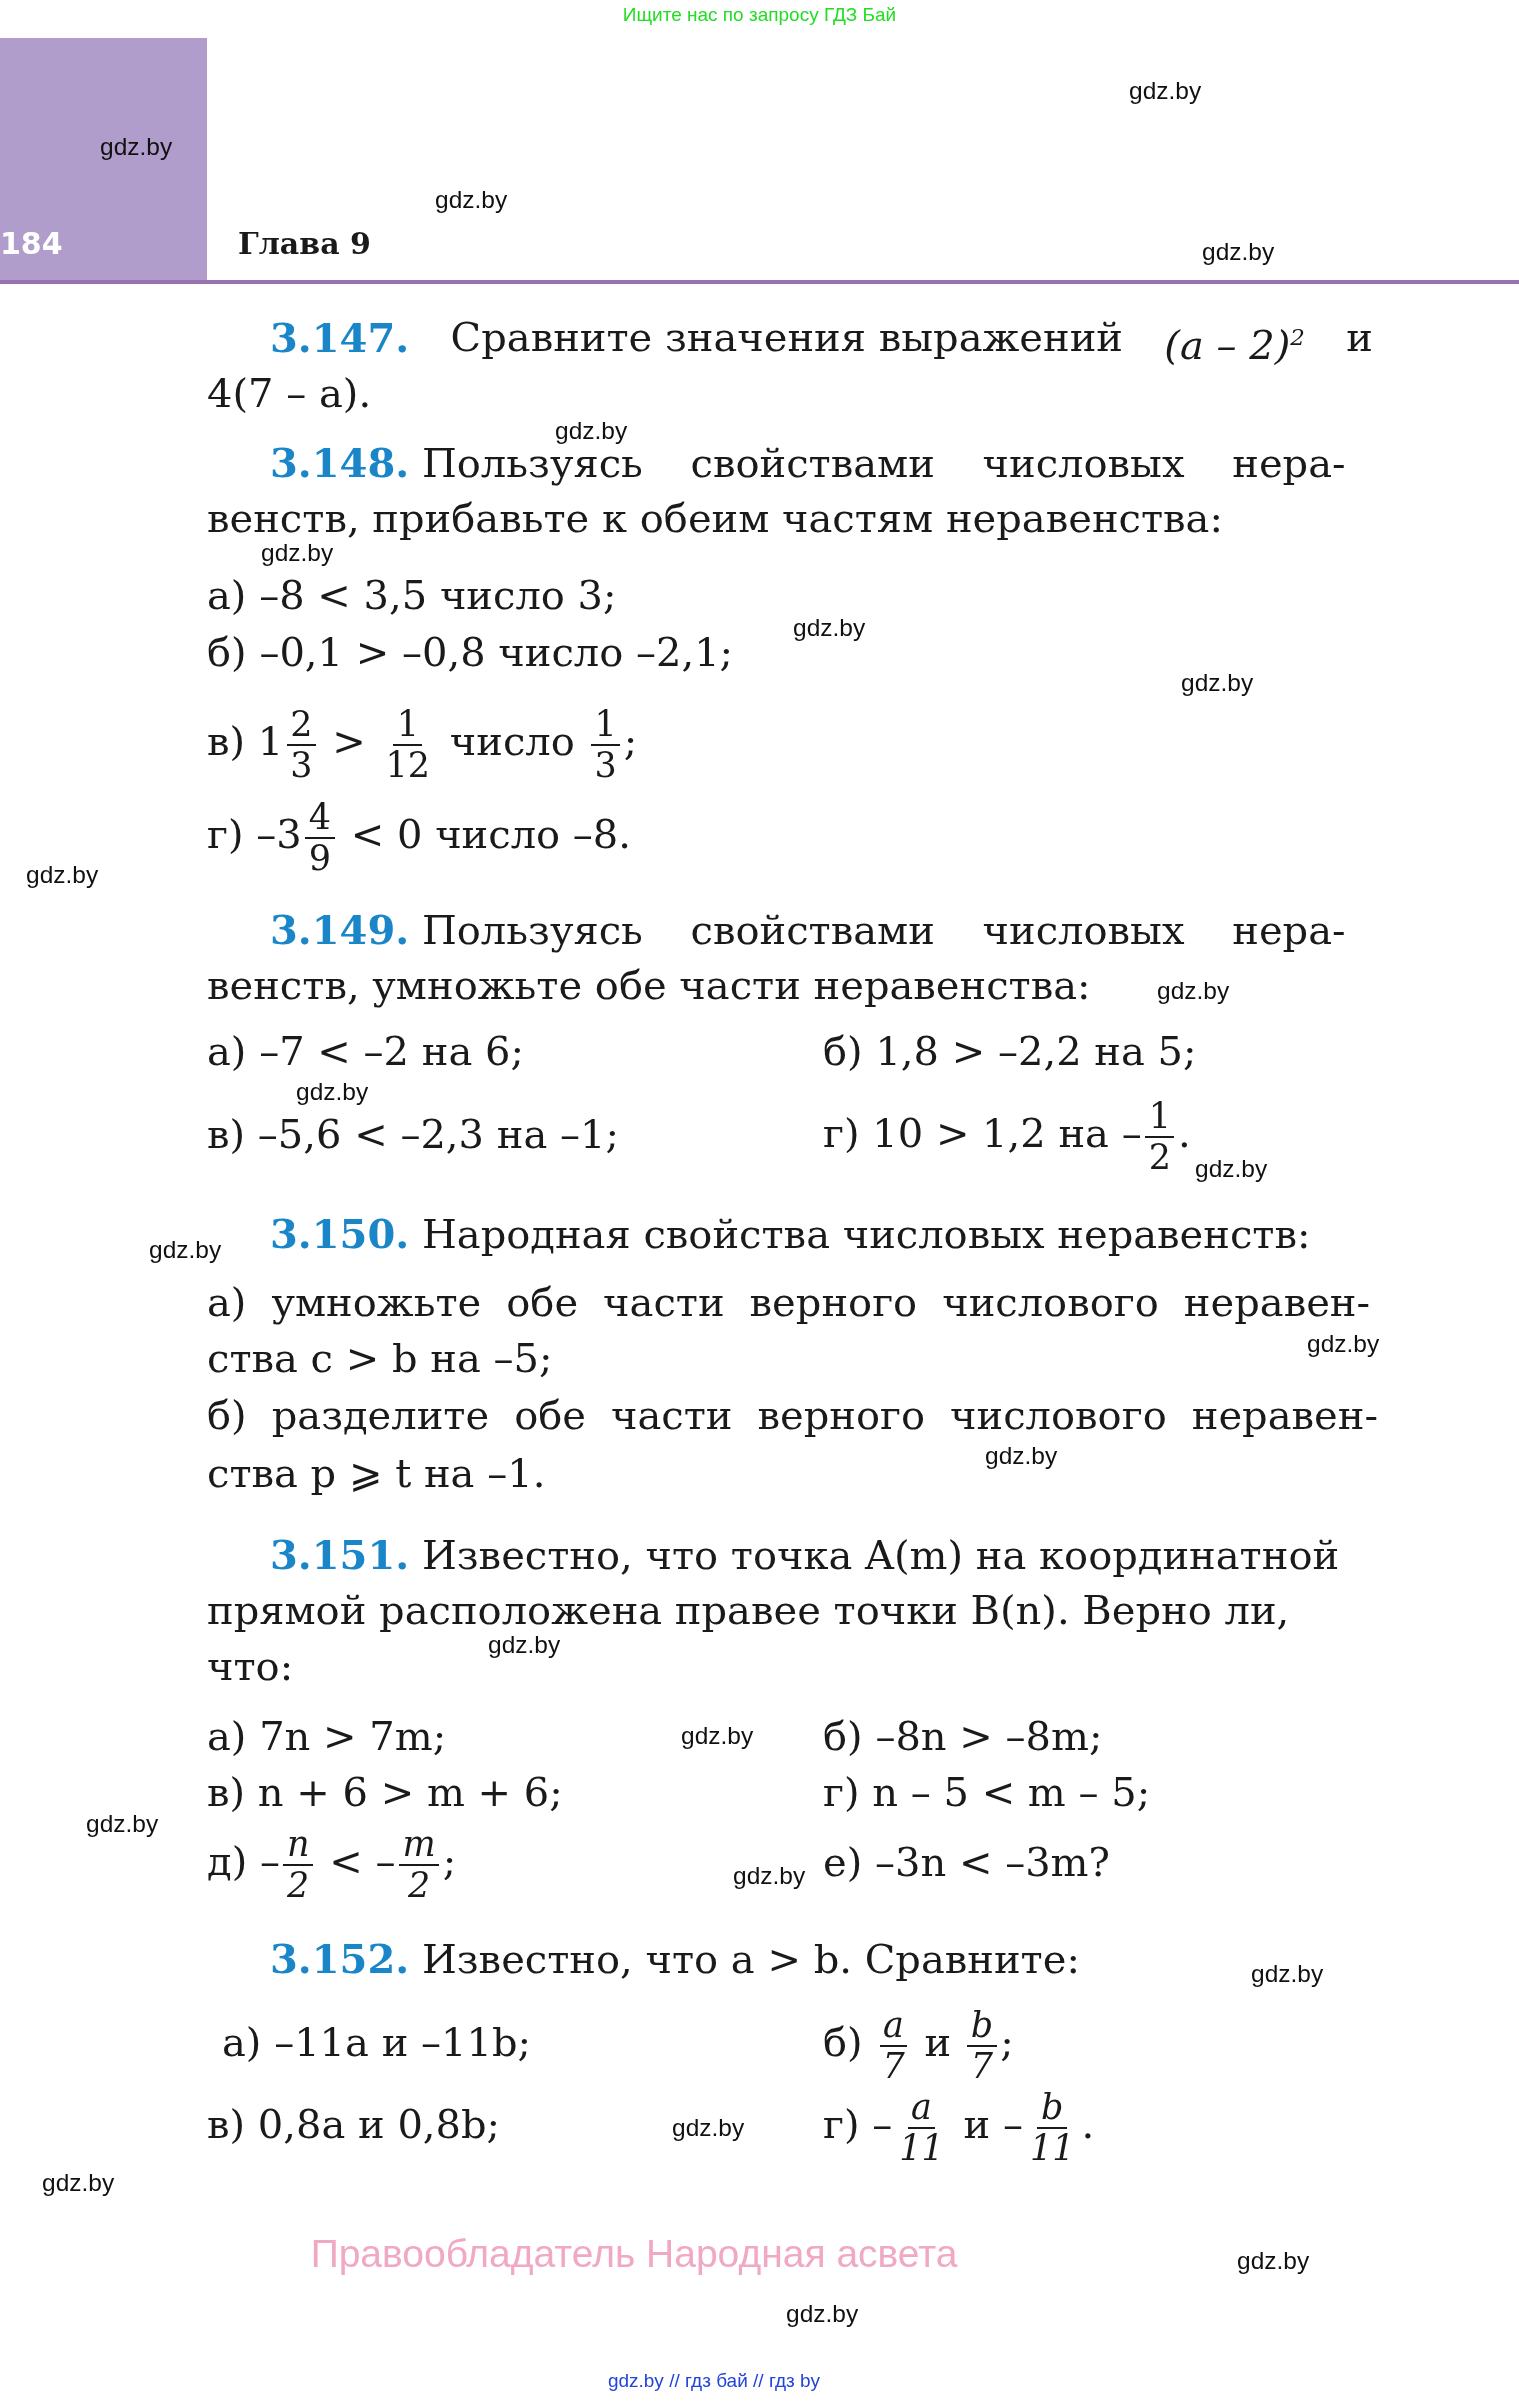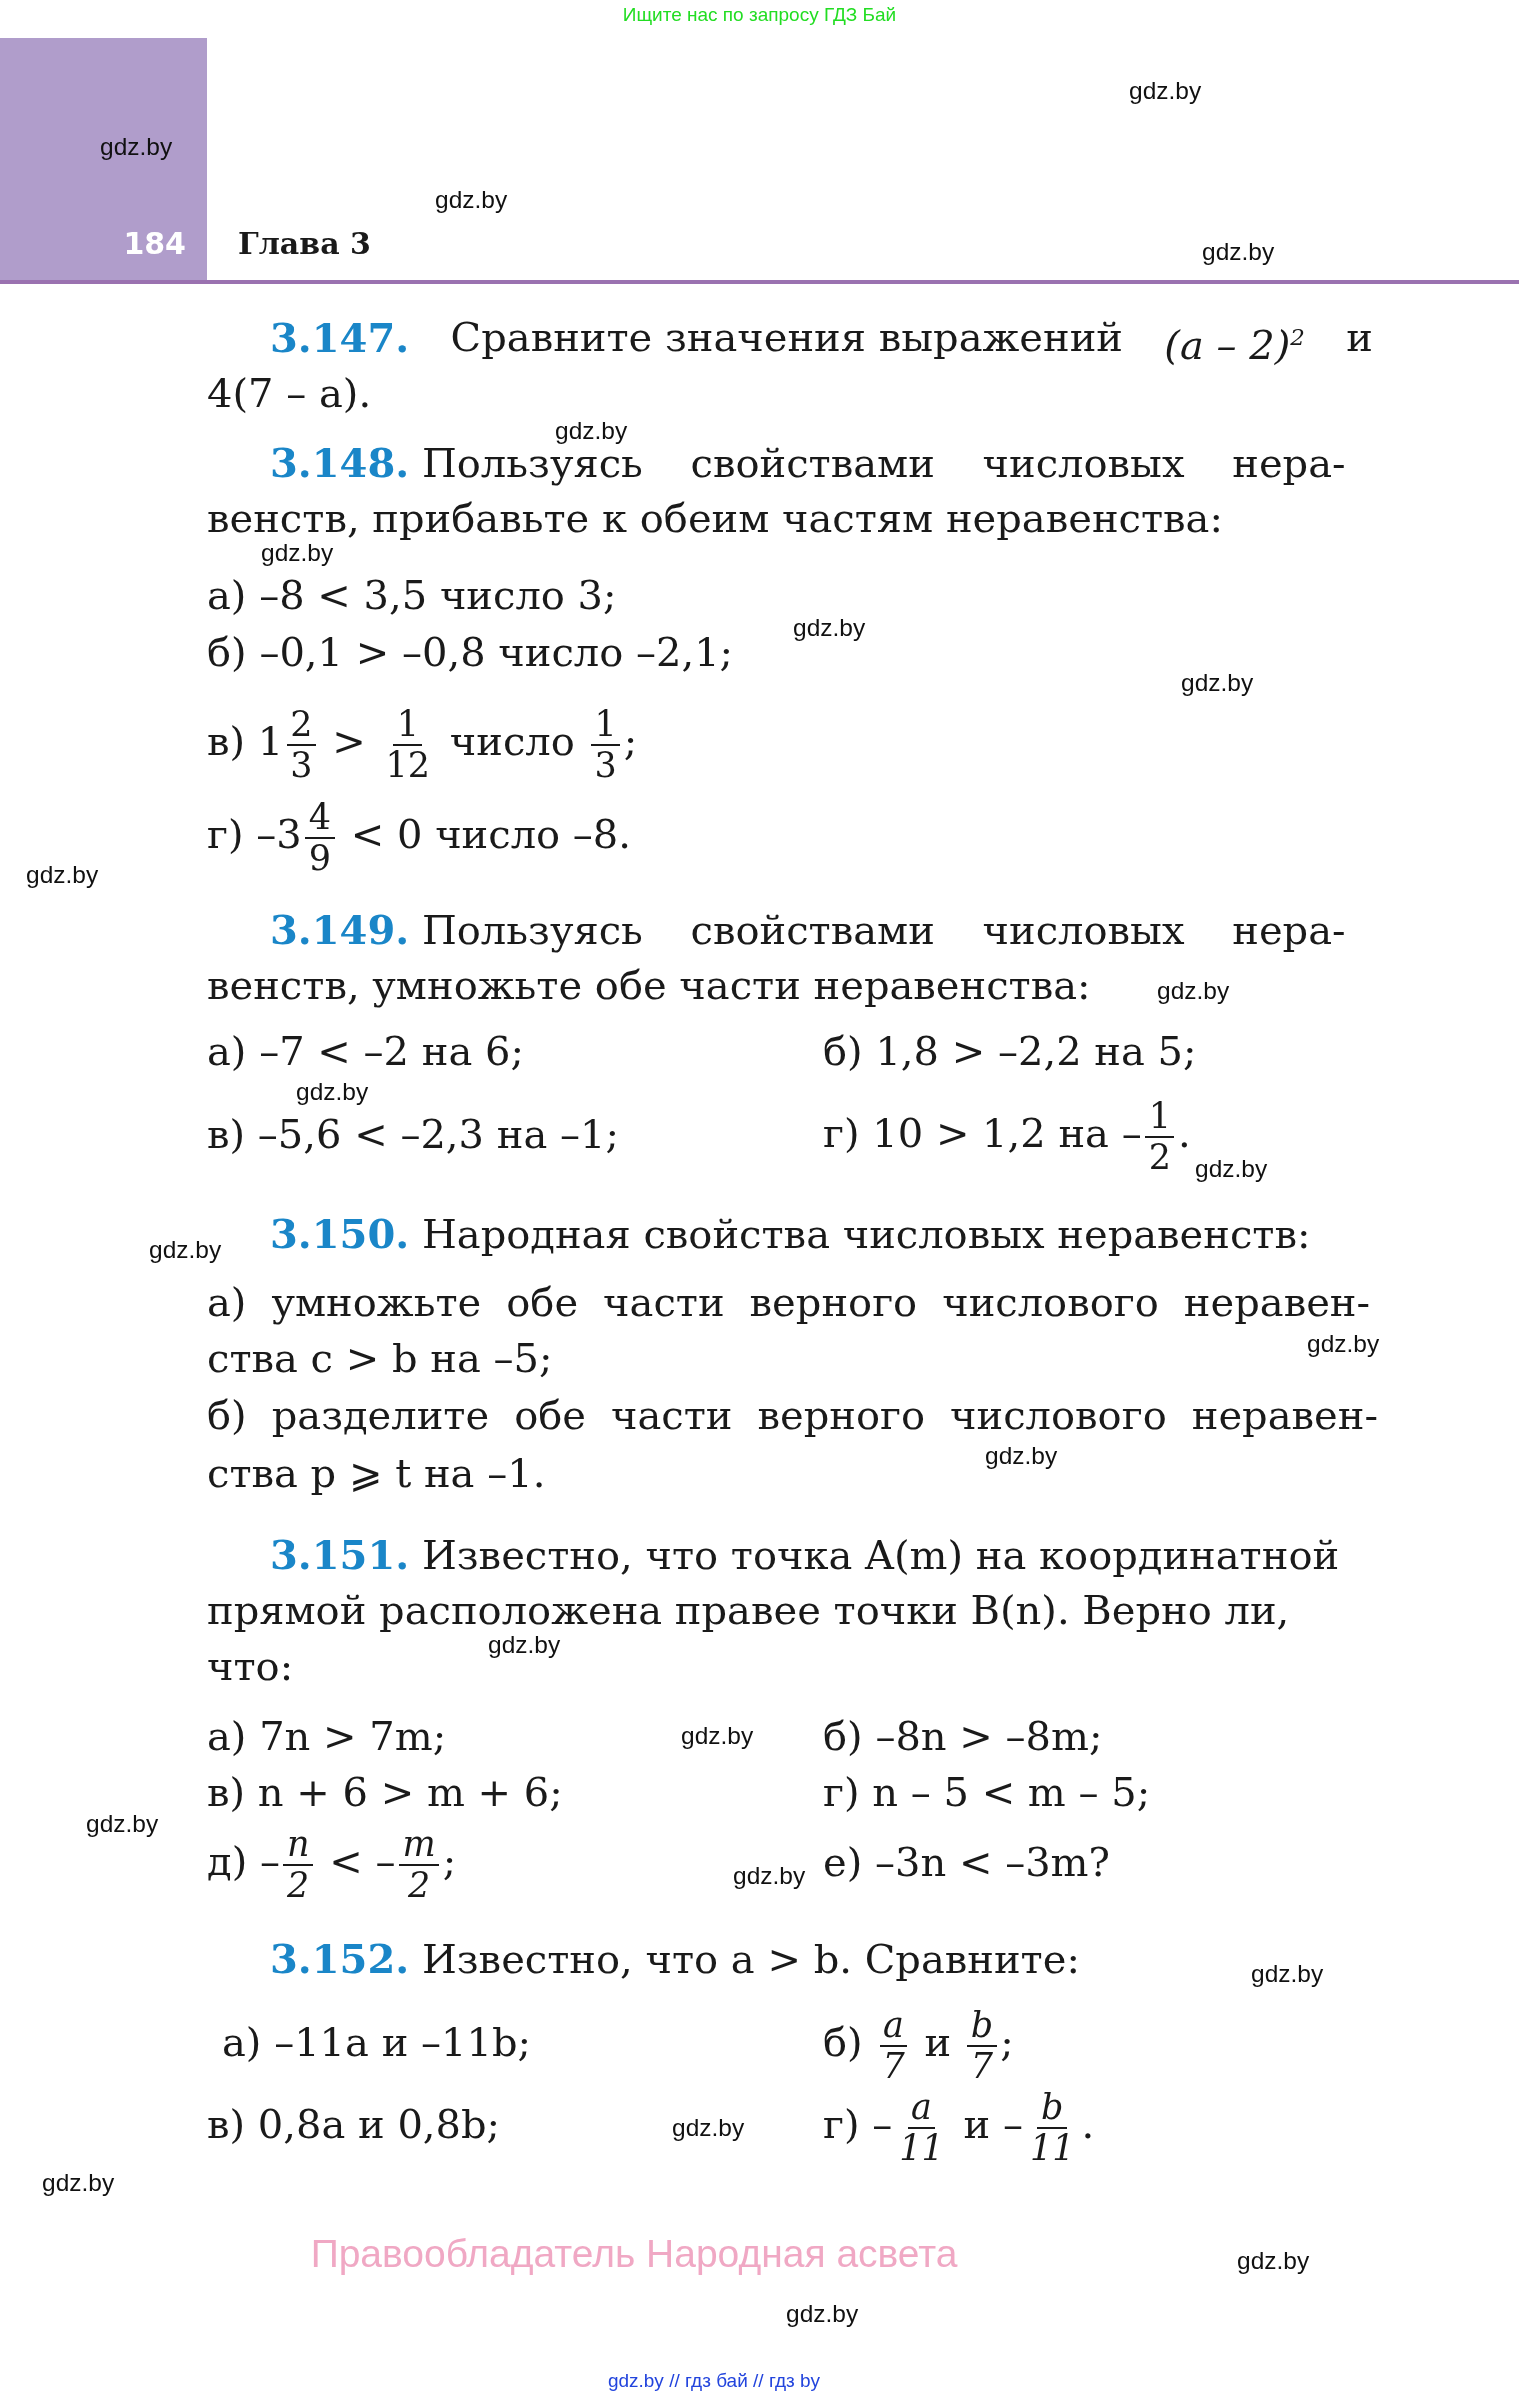--- a/index.html
+++ b/index.html
@@ -14,21 +14,21 @@
     left: 0; top: 3.5px; width: 1519px; text-align: center;
     font-family: "Liberation Sans", sans-serif; font-size: 19px; color: #22dd22;
   }
   .side-band {
     left: 0; top: 38px; width: 207px; height: 242px; background: #b09dcb;
   }
   .header-rule {
     left: 0; top: 280px; width: 1519px; height: 3.5px; background: #9a72b0;
   }
   .page-number {
-    left: 0; top: 226px; width: 186px; text-align: right;
+    left: 0; top: 226px; width: 186px; 
     font-family: "DejaVu Sans", sans-serif; font-weight: bold; font-size: 30px; color: #ffffff;
   }
   .chapter-title {
     left: 238px; top: 226px;
     font-family: "DejaVu Serif", serif; font-weight: bold; font-size: 30px; color: #1a1a1a;
   }
   .wm {
     font-family: "Liberation Sans", sans-serif; font-size: 24.5px; color: #111;
   }
   .line {
@@ -52,21 +52,21 @@
     font-family: "Liberation Sans", sans-serif; font-size: 19px; color: #2244dd;
   }
 </style>
 </head>
 <body>
 
 <div class="abs top-banner">Ищите нас по запросу ГДЗ Бай</div>
 <div class="abs side-band"></div>
 <div class="abs header-rule"></div>
 <div class="abs page-number">184</div>
-<div class="abs chapter-title">Глава 3</div>
+<div class="abs chapter-title">Глава 9</div>
 
 <div class="abs wm" style="left:1129px;top:77px">gdz.by</div>
 <div class="abs wm" style="left:100px;top:133px">gdz.by</div>
 <div class="abs wm" style="left:435px;top:186px">gdz.by</div>
 <div class="abs wm" style="left:1202px;top:238px">gdz.by</div>
 <div class="abs wm" style="left:555px;top:417px">gdz.by</div>
 <div class="abs wm" style="left:261px;top:539px">gdz.by</div>
 <div class="abs wm" style="left:793px;top:614px">gdz.by</div>
 <div class="abs wm" style="left:1181px;top:669px">gdz.by</div>
 <div class="abs wm" style="left:26px;top:861px">gdz.by</div>

